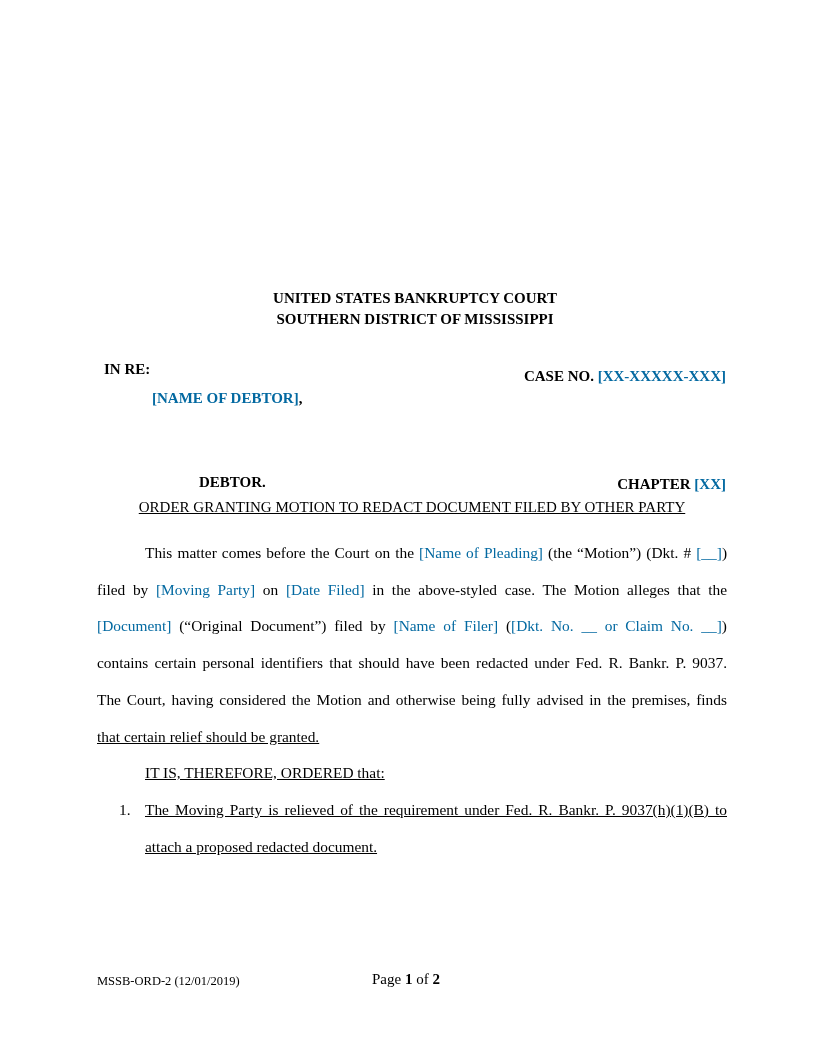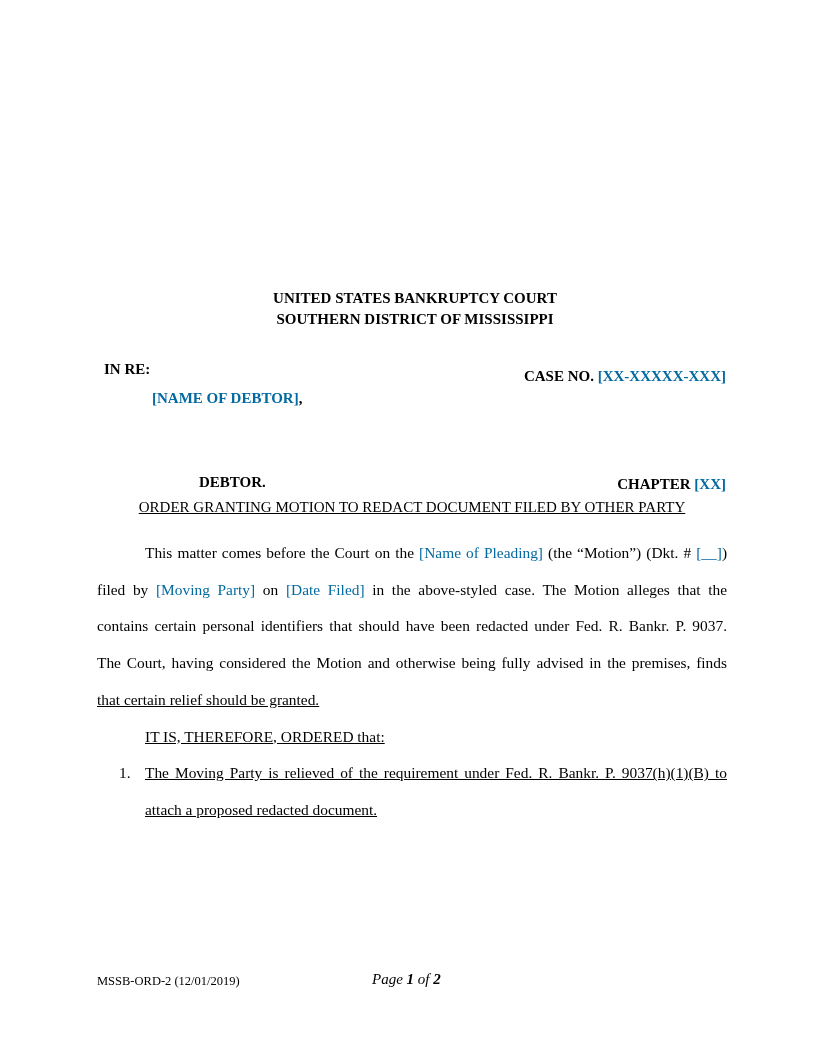--- a/index.html
+++ b/index.html
@@ -8,21 +8,21 @@
   .red { color: #0369a1; }
   .abs { position: absolute; }
   .hdr { left: 0; width: 830px; text-align: center; font-weight: bold; font-size: 15px; }
   .bold { font-weight: bold; font-size: 15px; }
   .title { left: 0; width: 824px; text-align: center; font-size: 15px; text-decoration: underline; }
   .body-text { left: 97px; width: 630px; font-size: 15.4px; line-height: 36.7px; text-align: justify; }
   .line { display: block; white-space: nowrap; text-decoration: underline; }
   .justify-line { display: block; text-align: justify; text-align-last: justify; white-space: normal; }
   .indent { padding-left: 48px; }
   .footer-left { left: 97px; top: 974px; font-size: 12.5px; text-align: right; }
-  .footer-center { left: 372px; top: 971px; font-size: 15px; font-style: italic; }
+  .footer-center { left: 372px; top: 971px; font-size: 15px; }
 </style>
 </head>
 <body>
 
 <div>
 
   <div class="abs hdr" style="top:290px;">UNITED STATES BANKRUPTCY COURT</div>
   <div class="abs hdr" style="top:311px;">SOUTHERN DISTRICT OF MISSISSIPPI</div>
 
   <div class="abs bold" style="left:104px; top:361px;">IN RE:</div>
@@ -43,20 +43,23 @@
 
   <div class="abs title" style="top:499px;">ORDER GRANTING MOTION TO REDACT DOCUMENT FILED BY OTHER PARTY</div>
 
   <div class="abs body-text" style="top:535px;">
     <span class="justify-line indent">
       <span>This matter comes before the Court on the </span><span class="red">[Name of Pleading]</span><span> (the “Motion”) (Dkt. # </span><span class="red">[__]</span><span>)</span>
     </span>
     <span class="justify-line">
       <span>filed by </span><span class="red">[Moving Party]</span><span> on </span><span class="red">[Date Filed]</span><span> in the above-styled case.  The Motion alleges that the</span>
     </span>
+    <span class="justify-line">
+      <span class="red">[Document]</span><span> (“Original Document”) filed by </span><span class="red">[Name of Filer]</span><span> (</span><span class="red">[Dkt. No. __ or Claim No. __]</span><span>)</span>
+    </span>
     <span class="justify-line">contains certain personal identifiers that should have been redacted under Fed. R. Bankr. P. 9037.</span>
     <span class="justify-line">The Court, having considered the Motion and otherwise being fully advised in the premises, finds</span>
     <span class="line">that certain relief should be granted.</span>
     <span class="line indent">IT IS, THEREFORE, ORDERED that:</span>
     <span class="line" style="position:relative; padding-left:48px;">
       <span style="position:absolute; left:22px;">1.</span>
       <span class="justify-line">The Moving Party is relieved of the requirement under Fed. R. Bankr. P. 9037(h)(1)(B) to</span>
     </span>
     <span class="line indent">attach a proposed redacted document.</span>
   </div>

